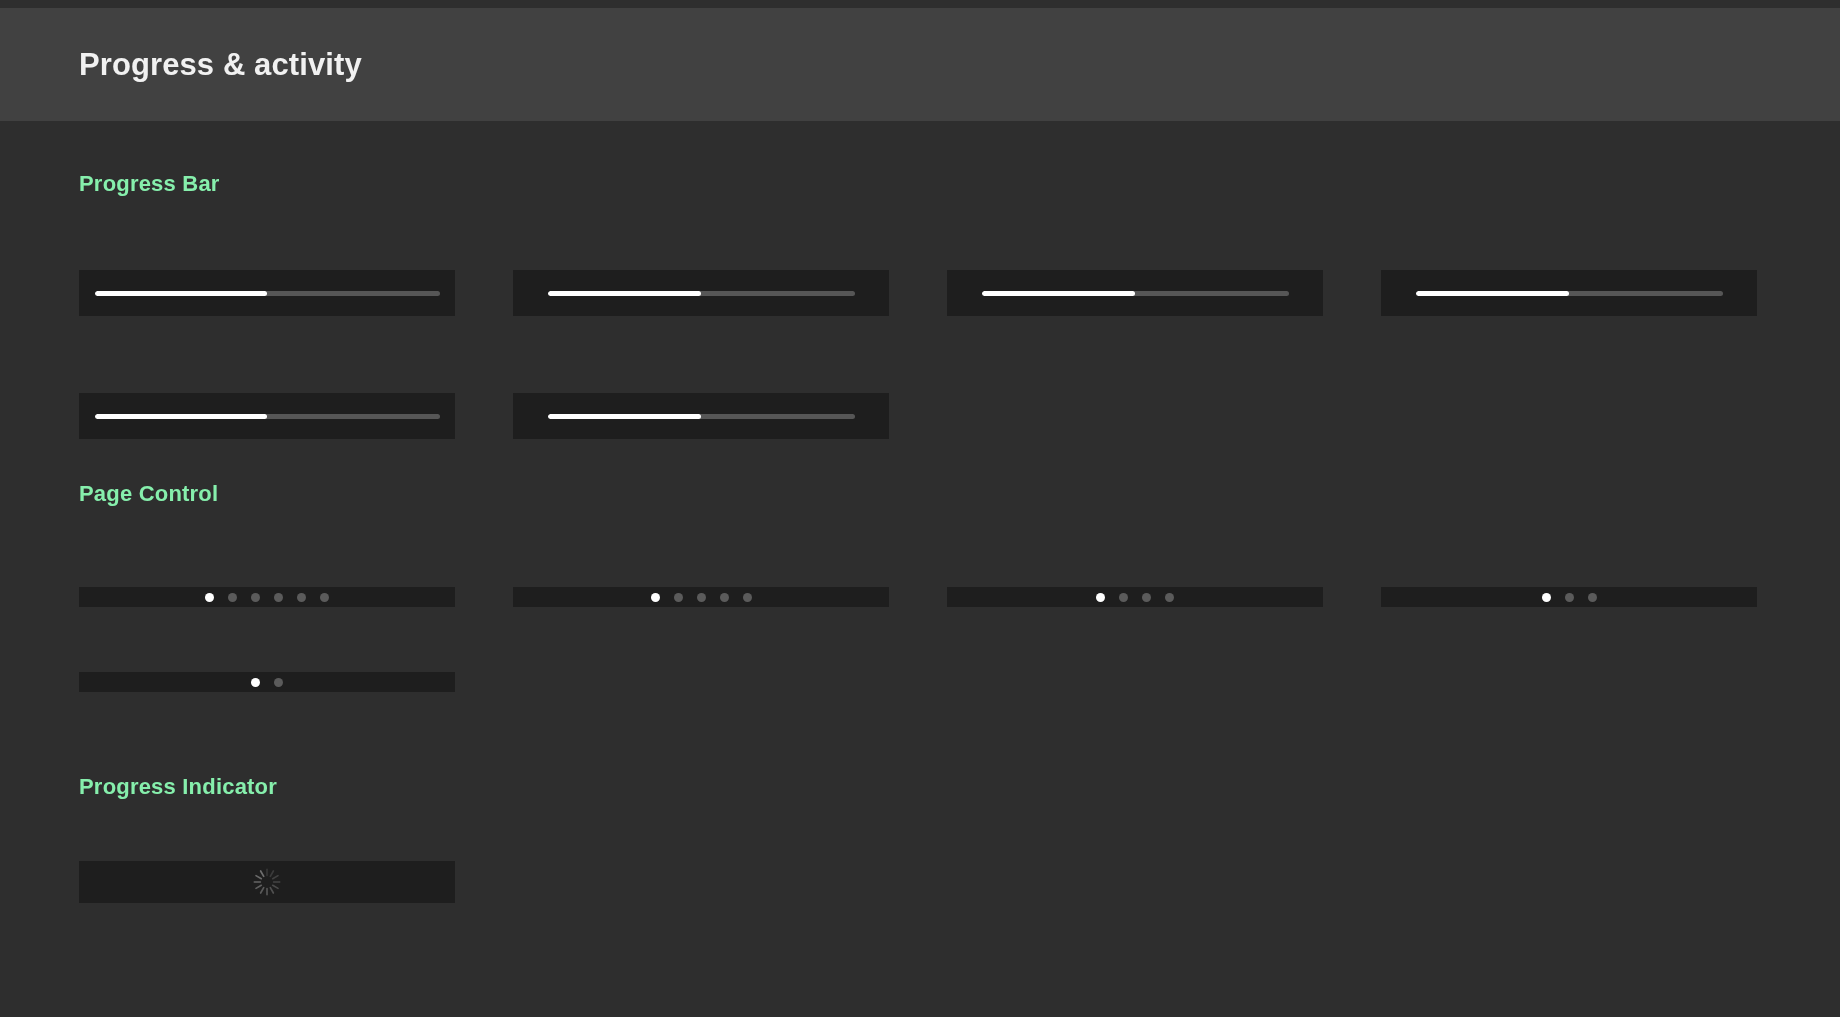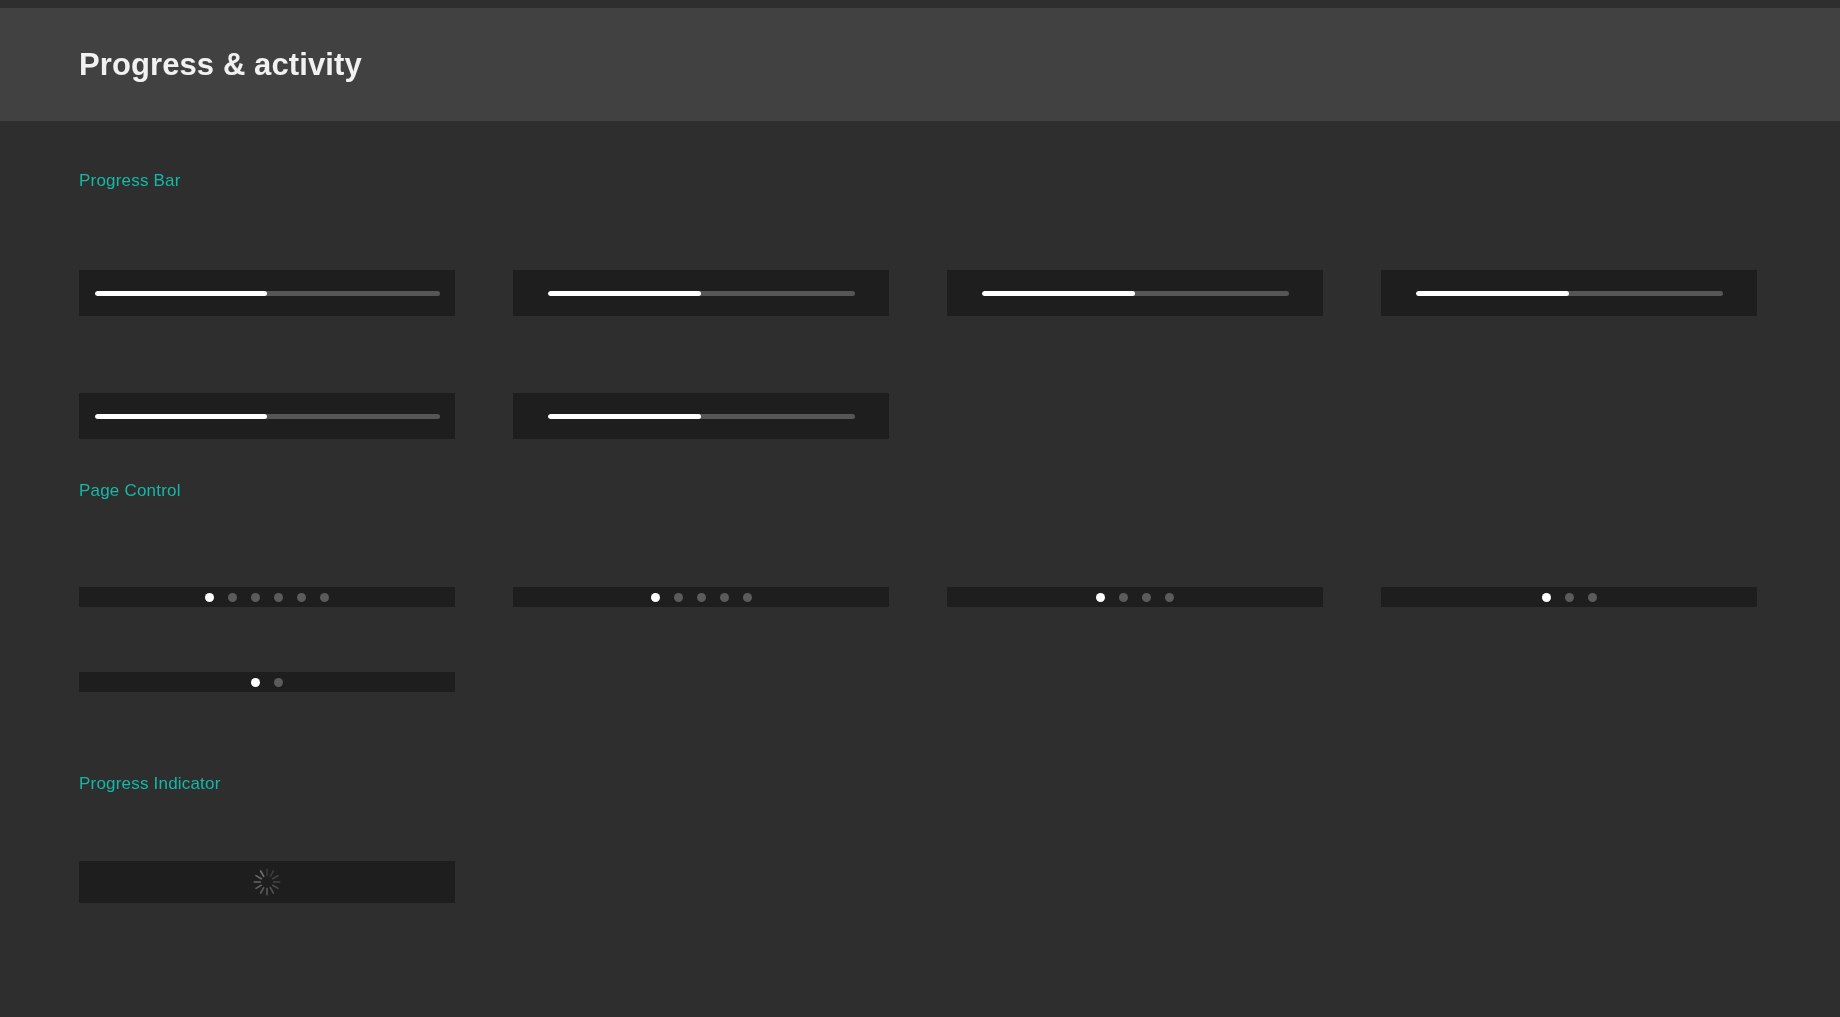--- a/index.html
+++ b/index.html
@@ -55,23 +55,23 @@
 
   .section {
     position: absolute;
     left: 0;
     width: 1840px;
   }
 
   .section-title {
     position: absolute;
     left: 79px;
-    font-size: 17px;
-    font-weight: normal;
-    color: #14b8a6;
+    font-size: 22px;
+    font-weight: bold;
+    color: #86efac;
     letter-spacing: 0.2px;
   }
 
   
   .row {
     position: absolute;
     left: 79px;
     display: flex;
     align-items: flex-start;
   }

